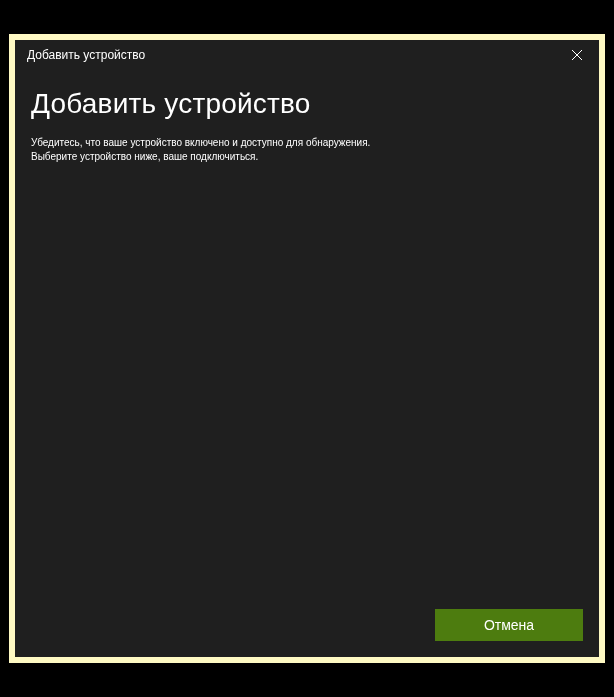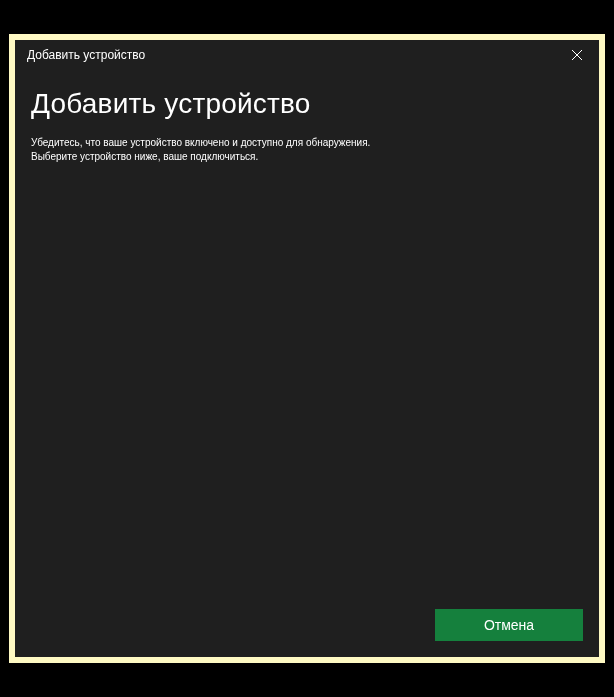--- a/index.html
+++ b/index.html
@@ -73,21 +73,21 @@
       flex: 1;
     }
     .footer {
       padding: 0 16px 16px 16px;
       display: flex;
       justify-content: flex-end;
     }
     .cancel-btn {
       width: 148px;
       height: 32px;
-      background: #15803d;
+      background: #4d7c0f;
       border: none;
       color: #fff;
       font-size: 14px;
       font-family: inherit;
       cursor: pointer;
       display: flex;
       align-items: center;
       justify-content: center;
     }
   </style>

